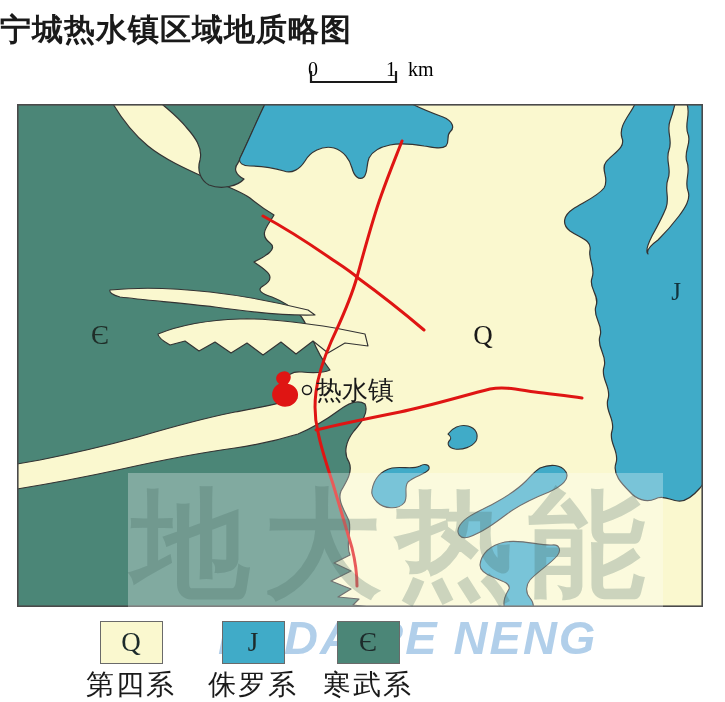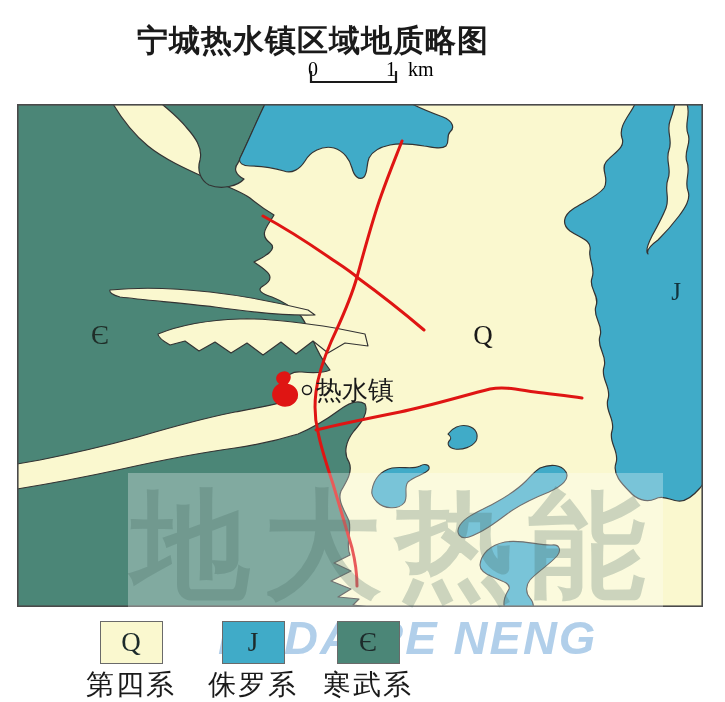--- a/index.html
+++ b/index.html
@@ -1,24 +1,24 @@
 <!DOCTYPE html>
 <html><head>
 <meta charset="utf-8">
 <style>
   html,body{margin:0;padding:0;background:#ffffff;}
   #stage{position:relative;width:725px;height:702px;background:#ffffff;overflow:hidden;
          font-family:"Liberation Serif","DejaVu Serif",serif;}
-  .title{position:absolute;left:0;top:20px;width:626px;text-align:center;
+  .title{position:absolute;left:0;top:9px;width:626px;text-align:left;
          font-size:31px;font-weight:bold;letter-spacing:1px;color:#1a1a1a;}
   .map-svg{position:absolute;left:17px;top:104px;z-index:1;}
   .scale-svg{position:absolute;left:280px;top:52px;z-index:1;}
   .wm-hanzi{position:absolute;left:128px;top:473px;width:535px;height:145px;z-index:2;
             background:rgba(255,255,255,0.30);
-            font-family:Liberation Sans, sans-serif;
+            font-family:Liberation Serif, serif;
             font-weight:bold;font-size:118px;line-height:145px;text-align:center;
             letter-spacing:14px;color:rgba(70,105,95,0.26);white-space:nowrap;}
   .wm-latin{position:absolute;left:218px;top:610px;z-index:2;
             font-family:"Liberation Sans","DejaVu Sans",sans-serif;
             font-style:italic;font-weight:bold;font-size:47px;letter-spacing:2px;
             color:rgba(125,175,220,0.60);white-space:nowrap;}
   .legend{position:absolute;left:0;top:615px;width:725px;height:87px;z-index:3;}
   .leg-item{position:absolute;top:6px;width:100px;text-align:center;}
   .leg-box{width:63px;height:43px;margin:0 auto;border:1px solid #6a6a6a;
            box-sizing:border-box;display:flex;align-items:center;justify-content:center;

